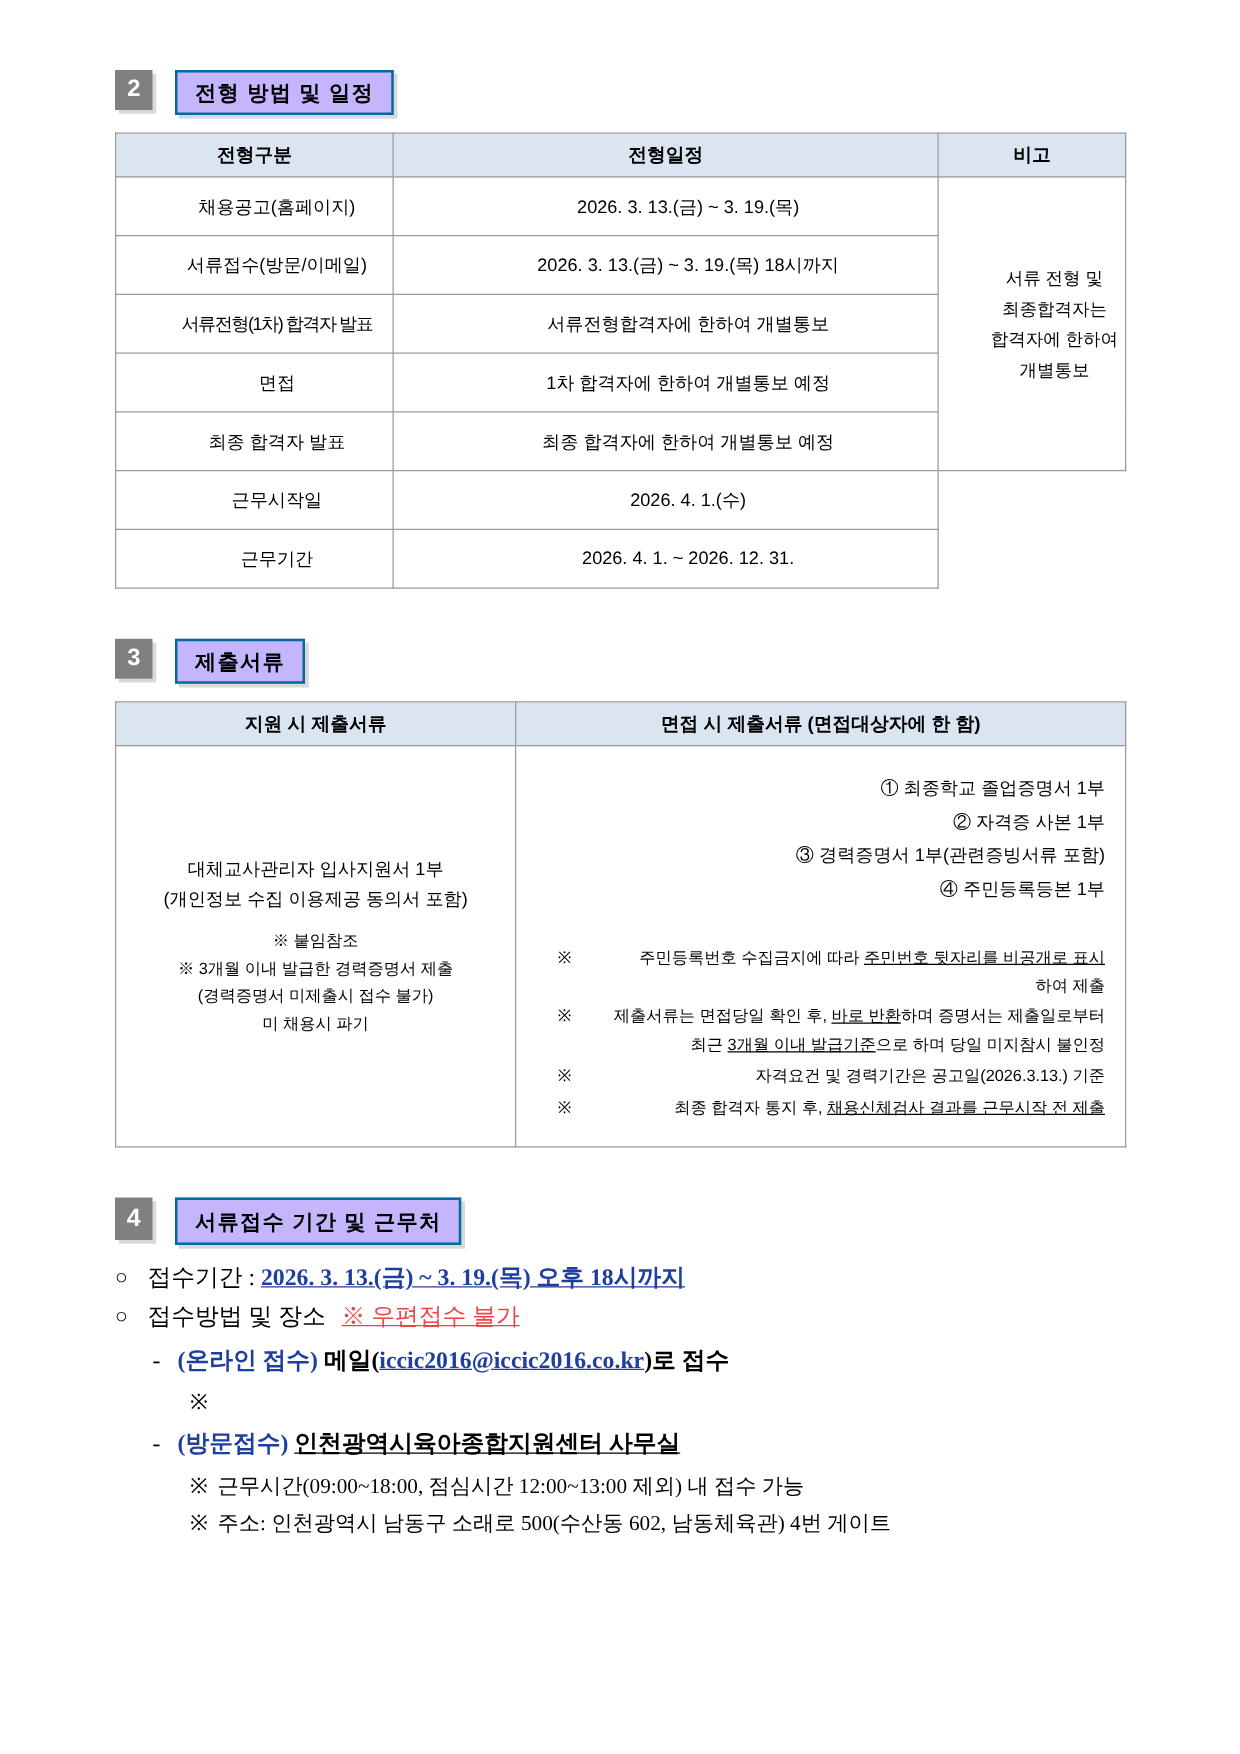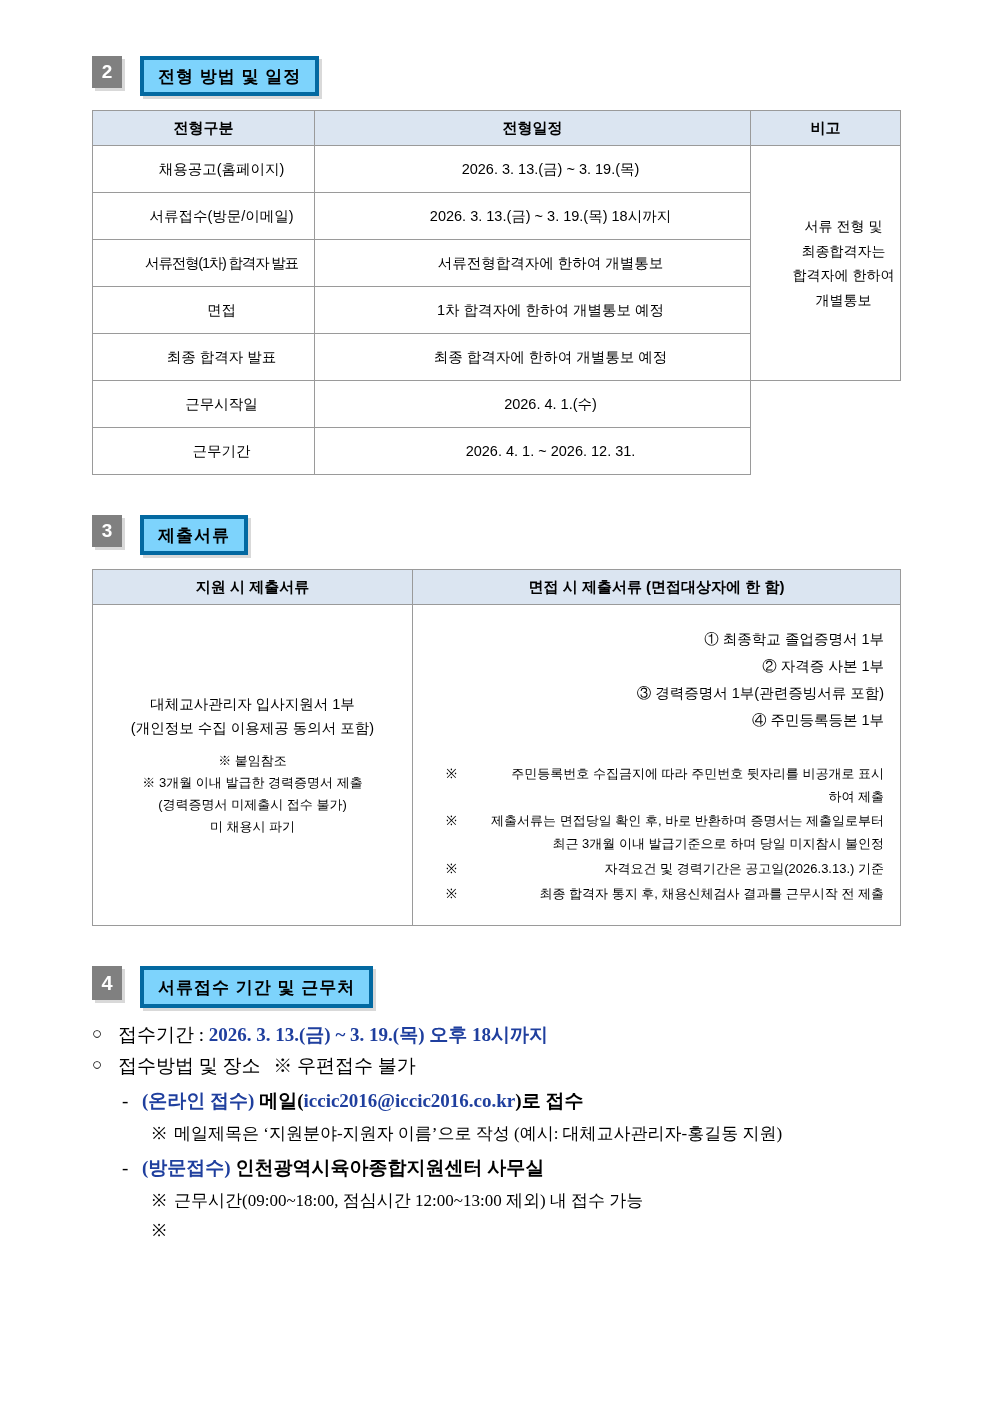--- a/index.html
+++ b/index.html
@@ -38,22 +38,22 @@
     font-size: 19px;
     display: flex;
     align-items: center;
     justify-content: center;
     box-shadow: 3px 3px 0 #d9d9d9;
   }
   .sec-title {
     margin-left: 18px;
     height: 32px;
     padding: 0 14px;
-    border: 4px solid #0369a1;
-    background: #7dd3fc;
+    border: 2px solid #0369a1;
+    background: #c4b5fd;
     font-family: "Liberation Sans", sans-serif;
     font-weight: bold;
     font-size: 17px;
     letter-spacing: 1px;
     display: flex;
     align-items: center;
     box-shadow: 3px 3px 0 #d9d9d9;
   }
   .sec-title.big {
     font-size: 17px;
@@ -134,40 +134,40 @@
   .star-line {
     display: flex;
     margin-bottom: 2px;
   }
   .star-line .mark {
     flex: 0 0 18px;
   }
   .star-line .body {
     flex: 1;
   }
-  .u { }
+  .u { text-decoration: underline; }
 
   
   .sec4-body {
     margin: 12px 0 0 92px;
     font-family: "Liberation Serif", serif;
     font-size: 19px;
     line-height: 1.62;
   }
   .sec4-body .row {
     display: flex;
     align-items: flex-start;
   }
   .circ {
     flex: 0 0 26px;
     font-size: 17px;
   }
   .blue { color: #1f3f9e; }
   .blue-b { color: #1f3f9e; font-weight: bold; }
-  .red { color: #000000; }
+  .red { color: #ef4444; }
   .bold { font-weight: bold; margin-top: 43px; }
   .indent1 { margin-left: 30px; }
   .lvl2 {
     display: flex;
     align-items: flex-start;
     margin-top: 4px;
   }
   .lvl2 .dash {
     flex: 0 0 20px;
   }
@@ -348,36 +348,36 @@
     <div class="indent1">
       <div class="lvl2">
         <div class="dash">-</div>
         <div>
           <span class="blue bold">(온라인 접수)</span>
           <span class="bold">메일(</span><span class="bold blue u">iccic2016@iccic2016.co.kr</span><span class="bold">)로 접수</span>
         </div>
       </div>
       <div class="note-line indent1">
         <div class="mark">※</div>
-        <div>메일제목은 ‘지원분야-지원자 이름’으로 작성 (예시: 대체교사관리자-홍길동 지원)</div>
       </div>
     </div>
 
     <div class="indent1" style="margin-top:6px">
       <div class="lvl2">
         <div class="dash">-</div>
         <div>
           <span class="blue bold">(방문접수)</span>
           <span class="bold u">인천광역시육아종합지원센터 사무실</span>
         </div>
       </div>
       <div class="note-line indent1">
         <div class="mark">※</div>
         <div>근무시간(09:00~18:00, 점심시간 12:00~13:00 제외) 내 접수 가능</div>
       </div>
       <div class="note-line indent1">
         <div class="mark">※</div>
+        <div>주소: 인천광역시 남동구 소래로 500(수산동 602, 남동체육관) 4번 게이트</div>
       </div>
     </div>
 
   </div>
 
 </div>
 
 </body></html>

